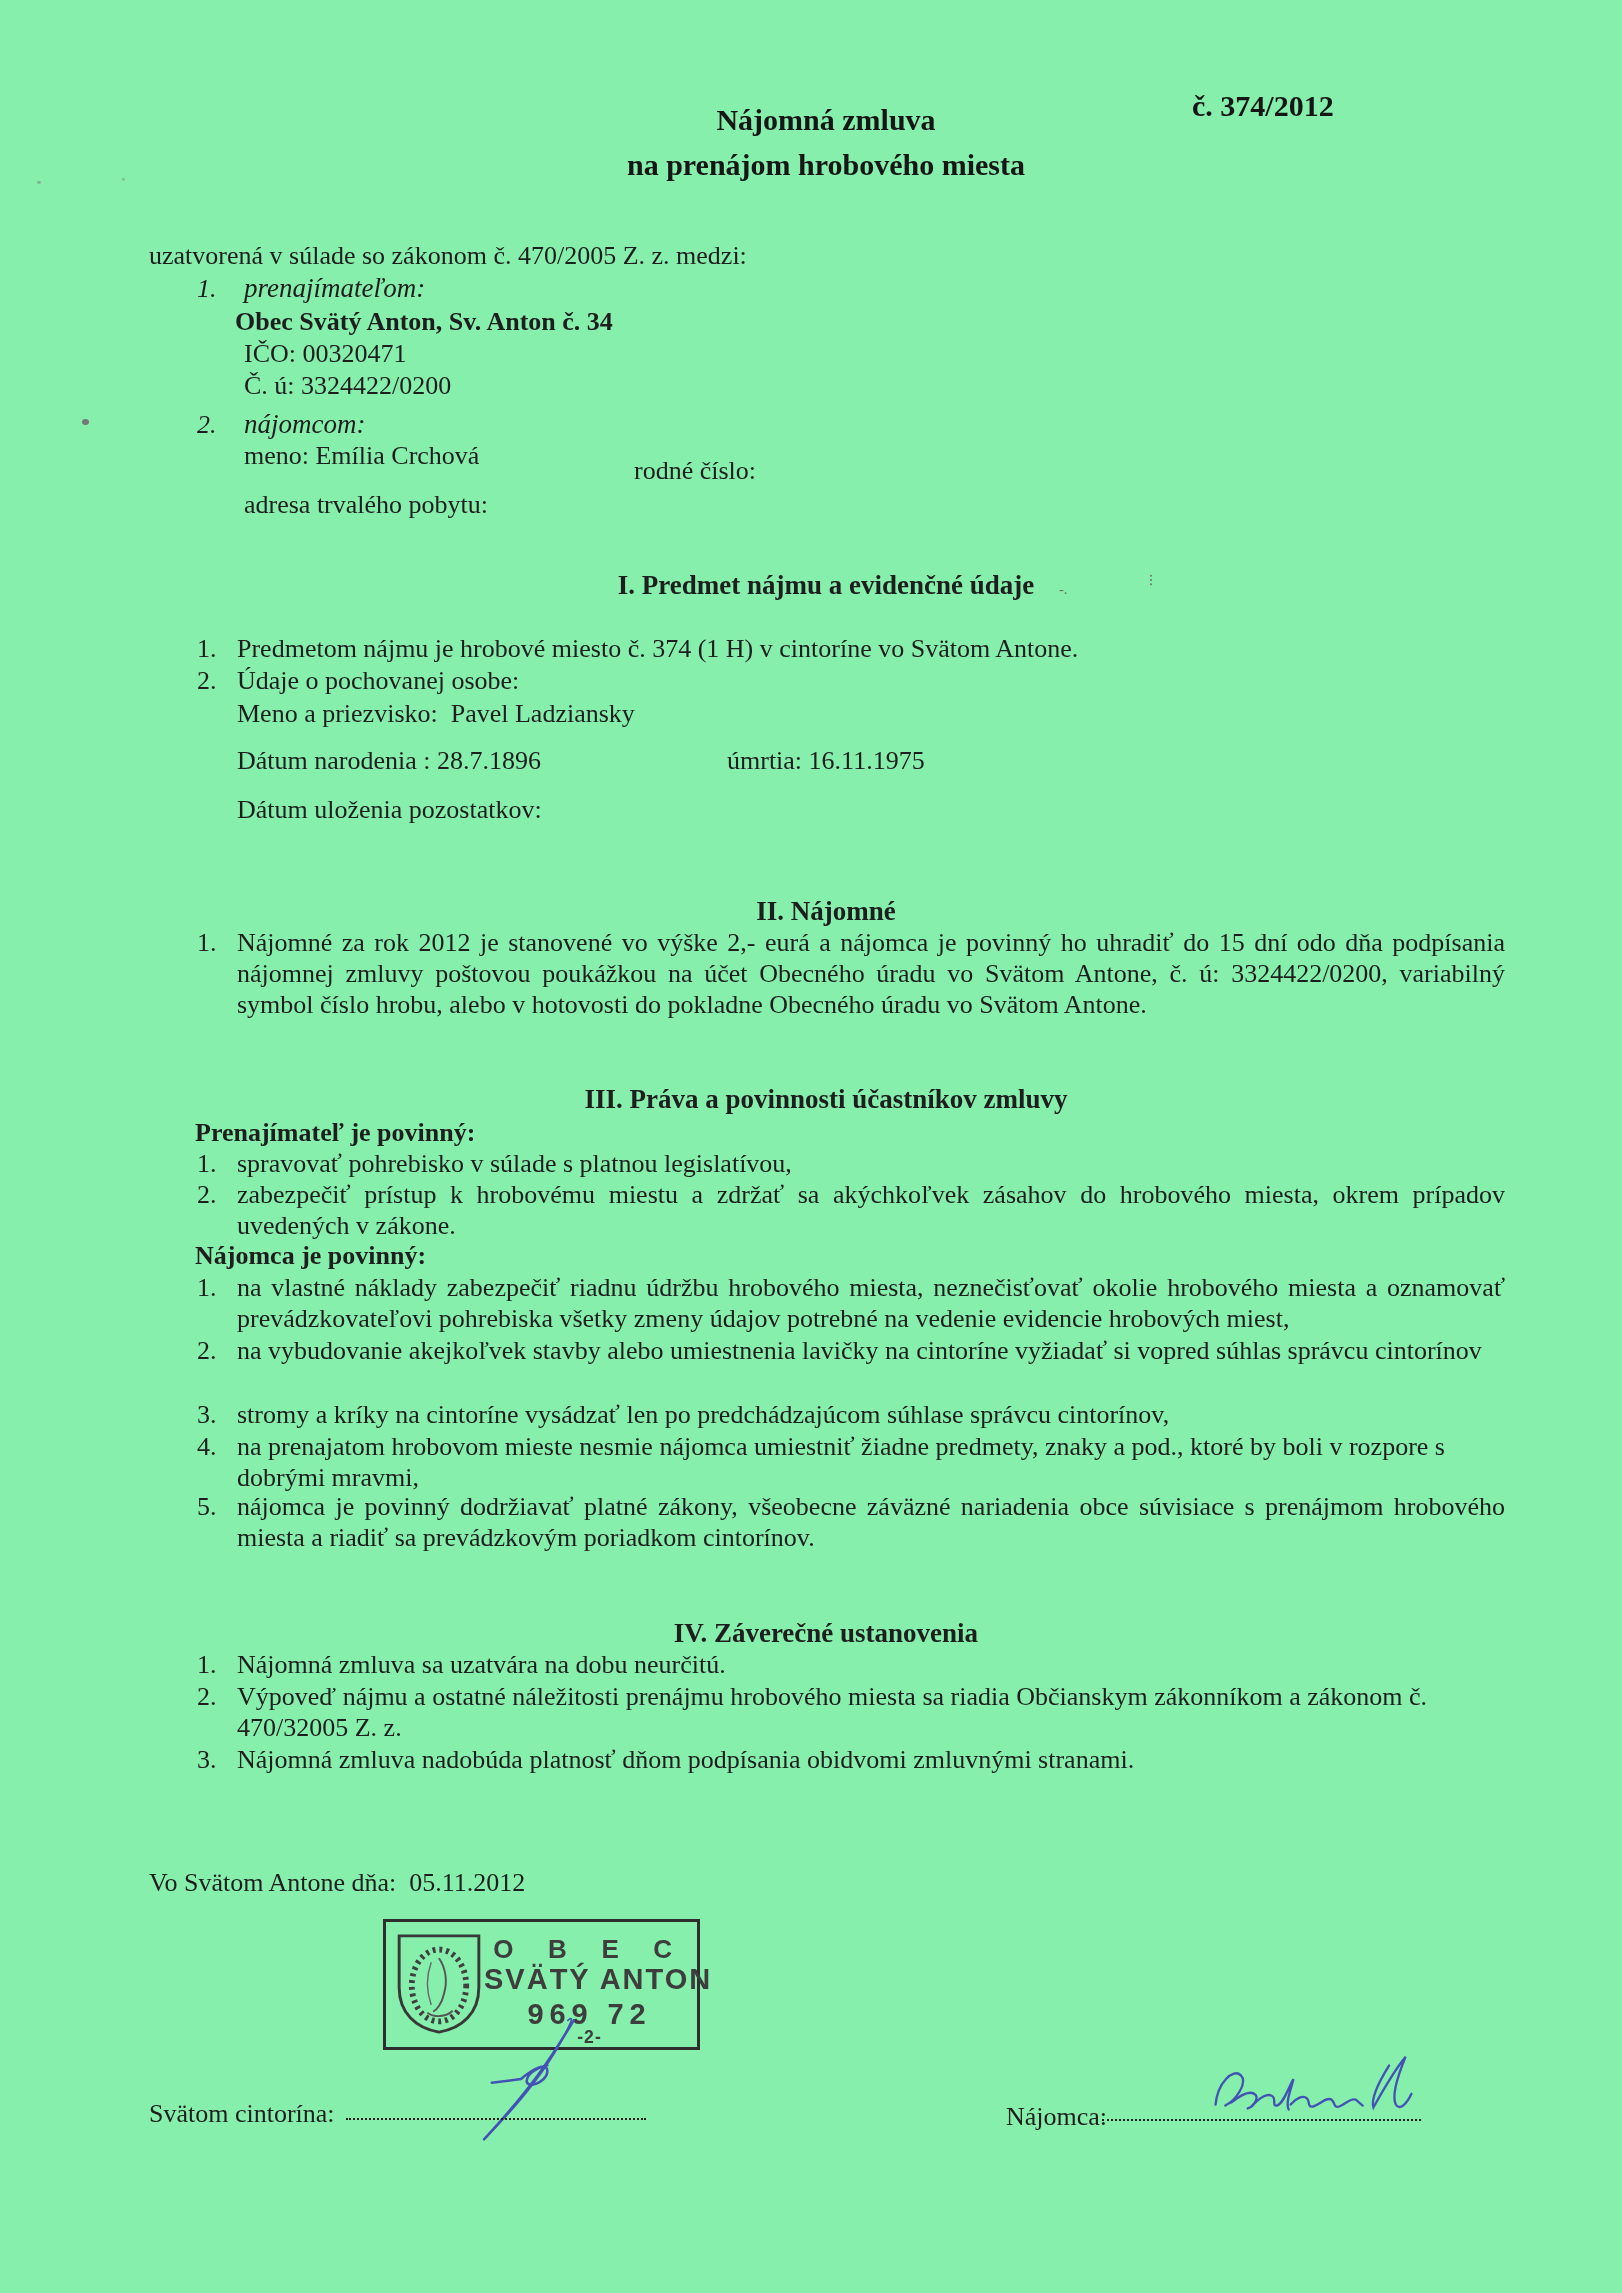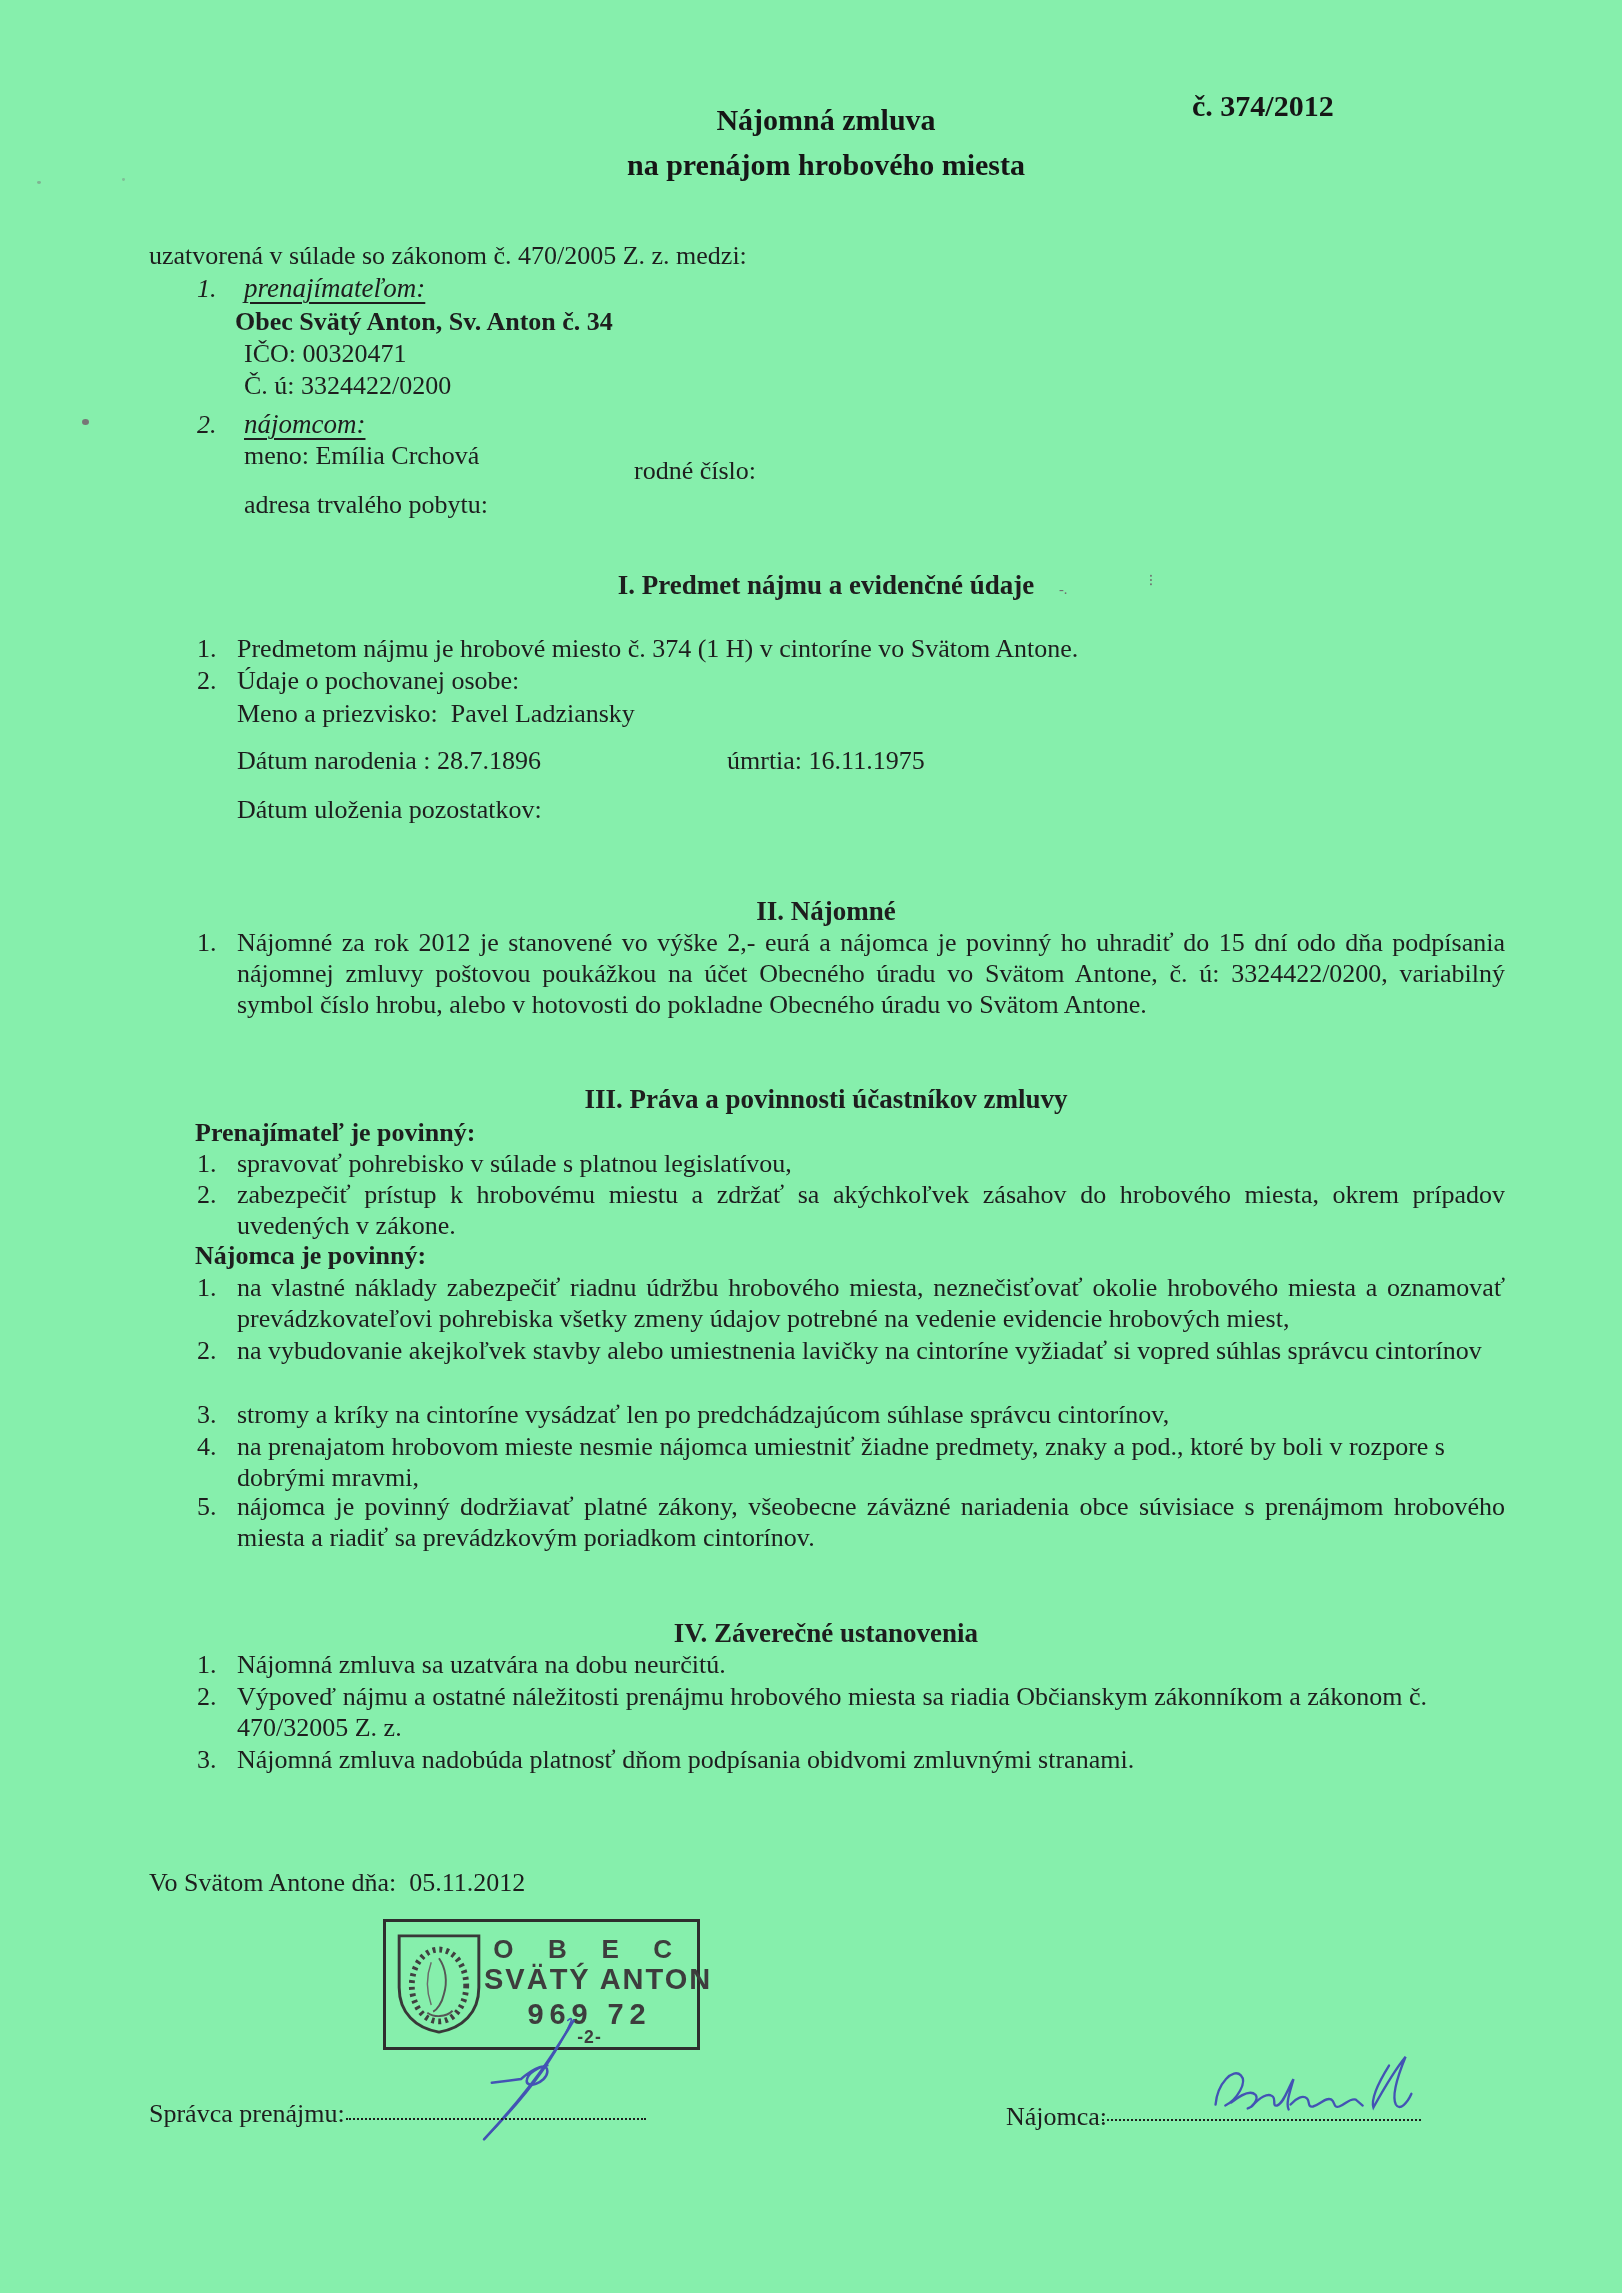--- a/index.html
+++ b/index.html
@@ -4,21 +4,21 @@
 <style>
   html,body{margin:0;padding:0;background:#e8e8e8;}
   #page{
     position:relative;width:1623px;height:2294px;background:#86efac;
     font-family:"Liberation Serif",serif;color:#1e1e1e;overflow:hidden;
   }
   .abs{position:absolute;}
   .t{font-size:26px;line-height:31px;}
   .b{font-weight:bold;}
   .i{font-style:italic;}
-  .u{text-decoration:underline;text-decoration-thickness:2px;text-underline-offset:4.9px;}
+  .u{text-decoration-thickness:2px;text-underline-offset:4.9px;}
   .pre{white-space:pre-wrap;}
   .center-col{left:146px;width:1360px;text-align:center;}
   .heading{font-weight:bold;font-size:27px;line-height:31px;}
   .row{left:0;width:1623px;}
   .num{position:absolute;left:197px;}
   .itx{margin-left:237px;width:1268px;}
   .just{text-align:justify;}
   .title{font-size:30px;line-height:45px;font-weight:bold;color:#161616;}
   .dots{height:0;border-bottom:2.9px dotted #1c1c1c;}
   
@@ -166,21 +166,21 @@
       <g fill="none" stroke="#4353b4" stroke-width="2.4" stroke-linecap="round">
         <path d="M18 60 C20 38 36 22 44 30 C51 37 40 55 28 61"></path>
         <path d="M34 58 C44 50 54 45 59 50 C63 55 55 63 51 64"></path>
         <path d="M55 62 C63 53 72 47 77 52 C80 55 76 62 81 61 C88 59 92 44 98 34 C94 48 90 59 93 65"></path>
         <path d="M95 60 C101 53 108 50 112 54 C115 57 112 63 118 62 C126 60 131 52 137 55 C141 58 139 64 145 62 C151 60 156 53 162 55 L169 61"></path>
         <path d="M196 20 C186 36 177 53 180 63 C190 45 204 22 213 11 C206 28 198 50 203 60 C207 67 215 58 219 49"></path>
       </g>
     </svg>
   </span>
 
-  <div class="abs t" style="top:2098px;left:149px;">Správca prenájmu:</div>
+  <div class="abs t" style="top:2098px;left:149px;">Svätom cintorína:</div>
   <span class="abs dots" style="top:2118px;left:346px;width:300px;"></span>
 
   <div class="abs t" style="top:2101px;left:1006px;">Nájomca:</div>
   <span class="abs dots" style="top:2119px;left:1102px;width:319px;"></span>
 
   <span class="abs speck" style="left:82px;top:419px;width:6.8px;height:5.9px;"></span>
   <span class="abs speck" style="left:37px;top:181px;width:3.9px;height:2.9px;opacity:.5;"></span>
   <span class="abs speck" style="left:122px;top:178px;width:2.9px;height:2.9px;opacity:.4;"></span>
 
 </div>

